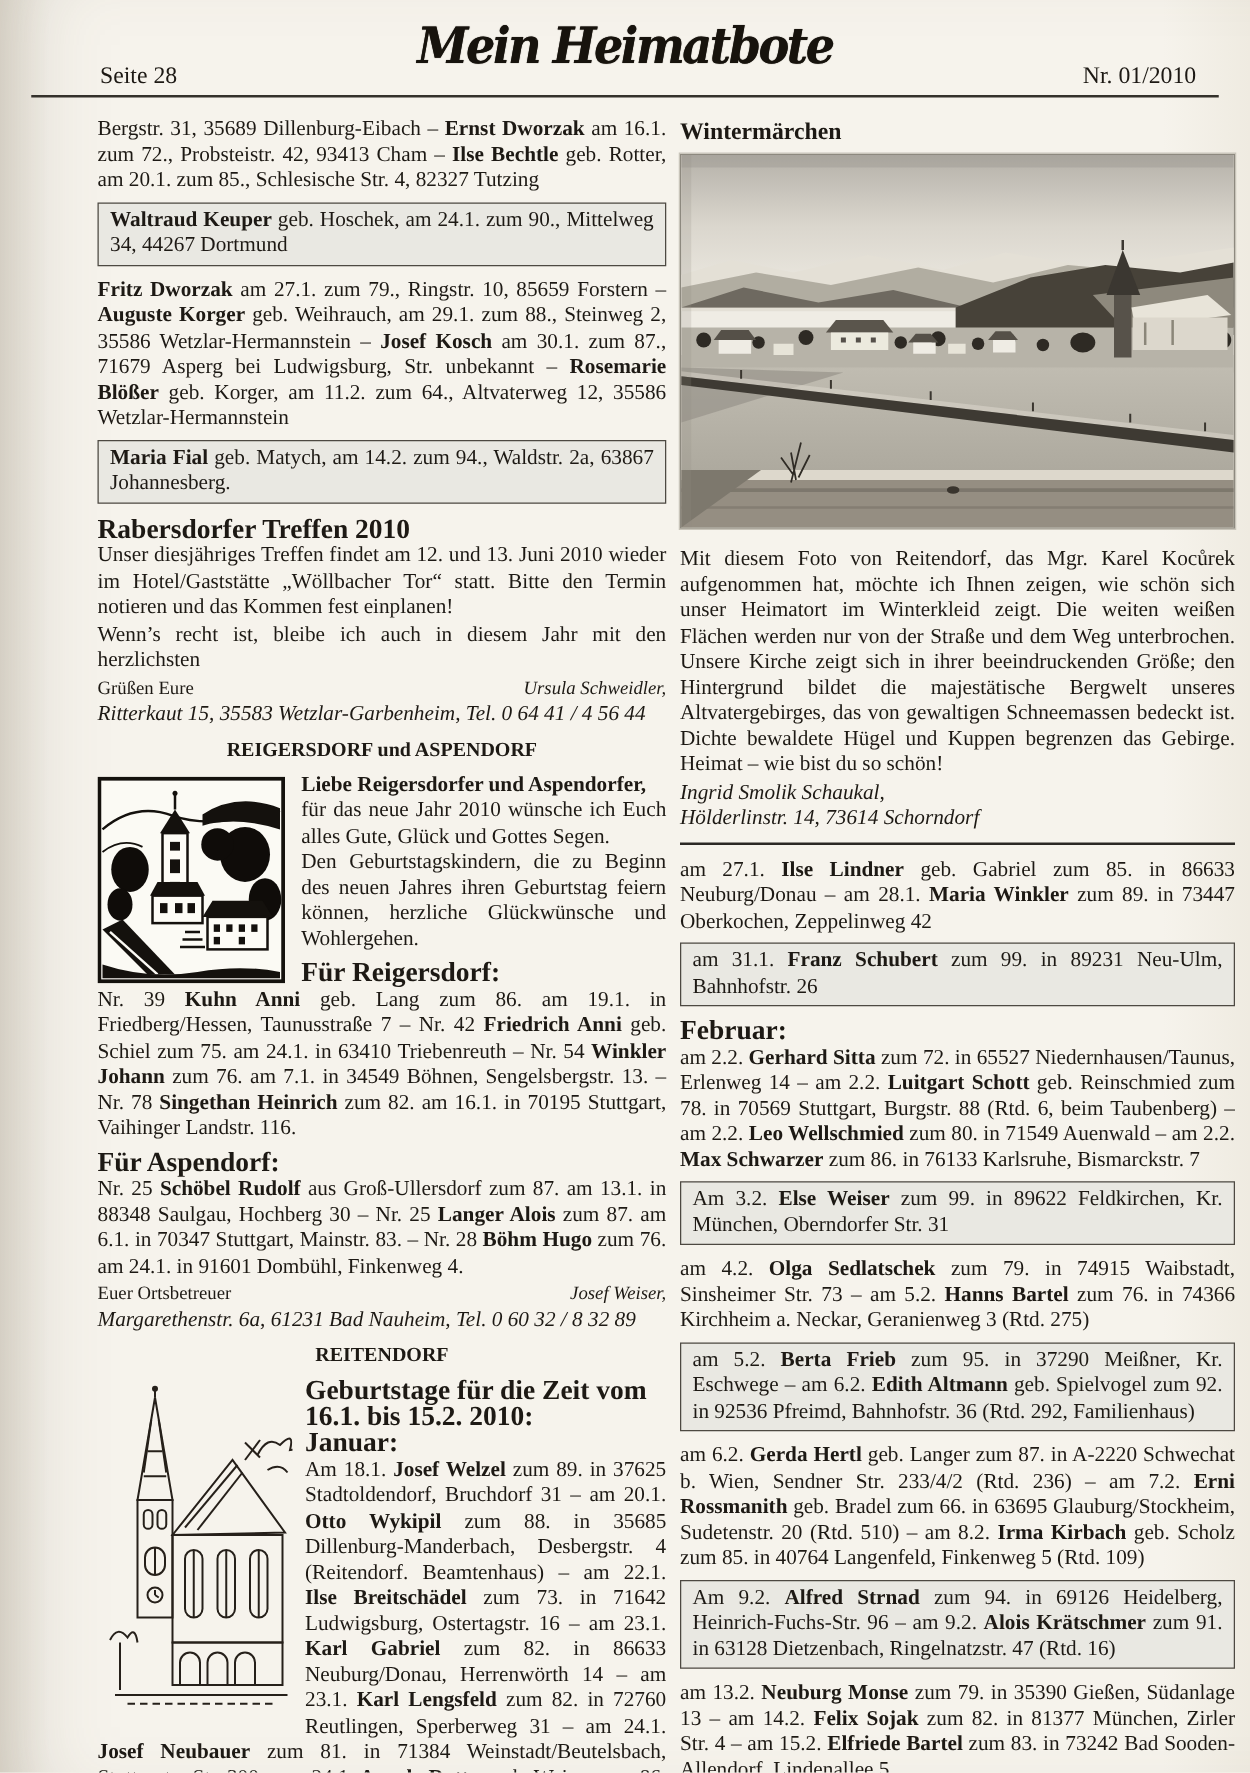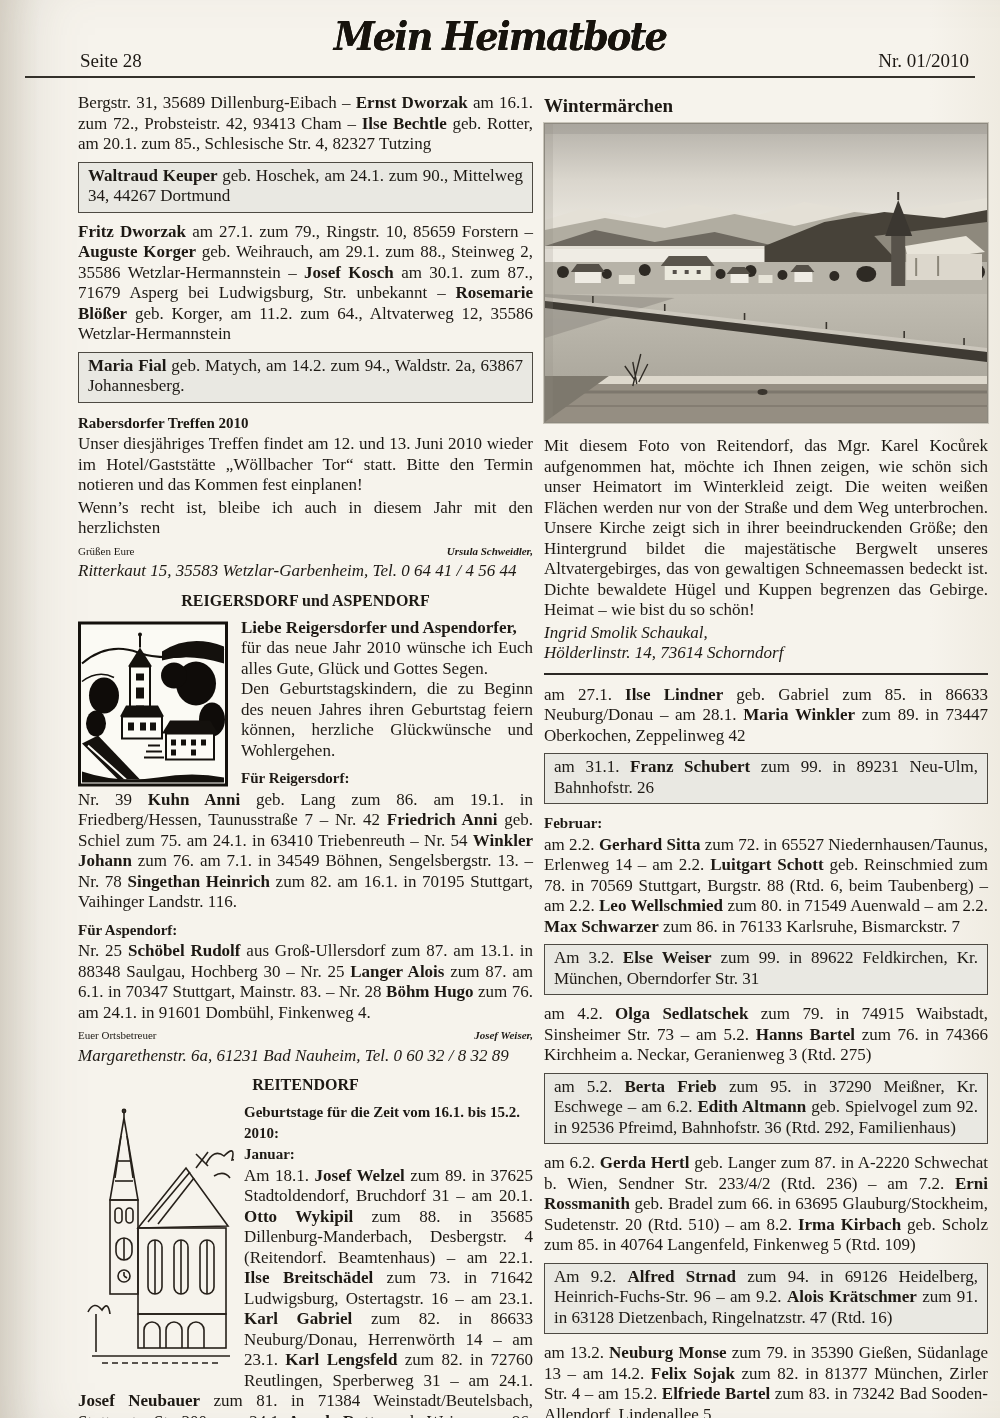--- a/index.html
+++ b/index.html
@@ -4,43 +4,43 @@
 <style>
   html,body{margin:0;padding:0;}
   body{width:1000px;height:1418px;overflow:hidden;
        font-family:"Liberation Serif","DejaVu Serif",serif;
        background:#f5f2ea;color:#1d1914;}
   .page{position:relative;width:1000px;height:1418px;
         background:linear-gradient(90deg,#eee9df 0,#f6f3ec 40px,#f6f3ec 930px,#efebe1 1000px);
         box-shadow:inset 60px 0 80px -60px rgba(96,88,72,.35);}
   
   .hdr{position:relative;height:78px;}
-  .hdr-row{position:absolute;left:25px;right:13px;bottom:6px;
+  .hdr-row{position:absolute;left:25px;right:25px;bottom:6px;
            display:flex;justify-content:space-between;align-items:flex-end;
            font-size:19px;}
   .hdr-page{margin-left:55px;}
   .hdr-issue{margin-right:18px;}
   .masthead{position:absolute;top:14px;left:0;right:0;text-align:center;
             font-family:"DejaVu Serif",serif;font-weight:bold;font-style:italic;
             font-size:37px;letter-spacing:-2px;color:#17130d;
             transform:scaleY(1.08);text-shadow:0 0 .6px #17130d;}
   .hdr-rule{position:absolute;left:25px;right:25px;bottom:0;
             border-top:2.5px solid #34312b;}
   
   .cols{display:flex;gap:11px;margin:15px 12px 0 78px;}
   .col-l{width:455px;}
   .col-r{width:444px;}
   .p{margin:0 0 7px;text-align:justify;font-size:17px;line-height:20.5px;}
   .tight{margin-bottom:2px;}
   .box{background:#e9e8e2;border:1.2px solid #4d4942;padding:3px 9px 5px;
        margin:4px 0 9px;font-size:17px;line-height:20.5px;text-align:justify;}
   .sec-title{font-weight:bold;font-size:16px;text-align:center;margin:10px 0 8px;}
-  .sub-title{font-weight:bold;font-size:15px;line-height:20.5px;margin:6px 0 1px;}
-  .sign-row{display:flex;justify-content:space-between;font-size:11px;line-height:20.5px;}
-  .sign-name{font-style:italic;font-weight:bold;}
+  .sub-title{font-weight:bold;font-size:22px;line-height:20.5px;margin:6px 0 1px;}
+  .sign-row{display:flex;justify-content:space-between;font-size:15px;line-height:20.5px;}
+  .sign-name{font-style:italic;}
   .sign-addr{font-style:italic;text-align:left;font-size:17px;line-height:20.5px;margin:0 0 8px;}
   .divider{border-top:2px solid #2b2824;margin:9px 0 10px;}
   .illu-wood{float:left;width:150px;height:166px;margin:3px 13px 3px 0;}
   .illu-church{float:left;width:156px;height:276px;margin:4px 10px 2px 0;}
   .clear{clear:both;}
   .photo-frame{border:1px solid #8d897f;outline:1px solid #c8c4b9;
                width:442px;height:298px;margin:4px 0 9px;background:#ddd9cf;}
   .rtitle{font-weight:bold;font-size:19px;margin:2px 0 2px;}
 </style>
 </head>

